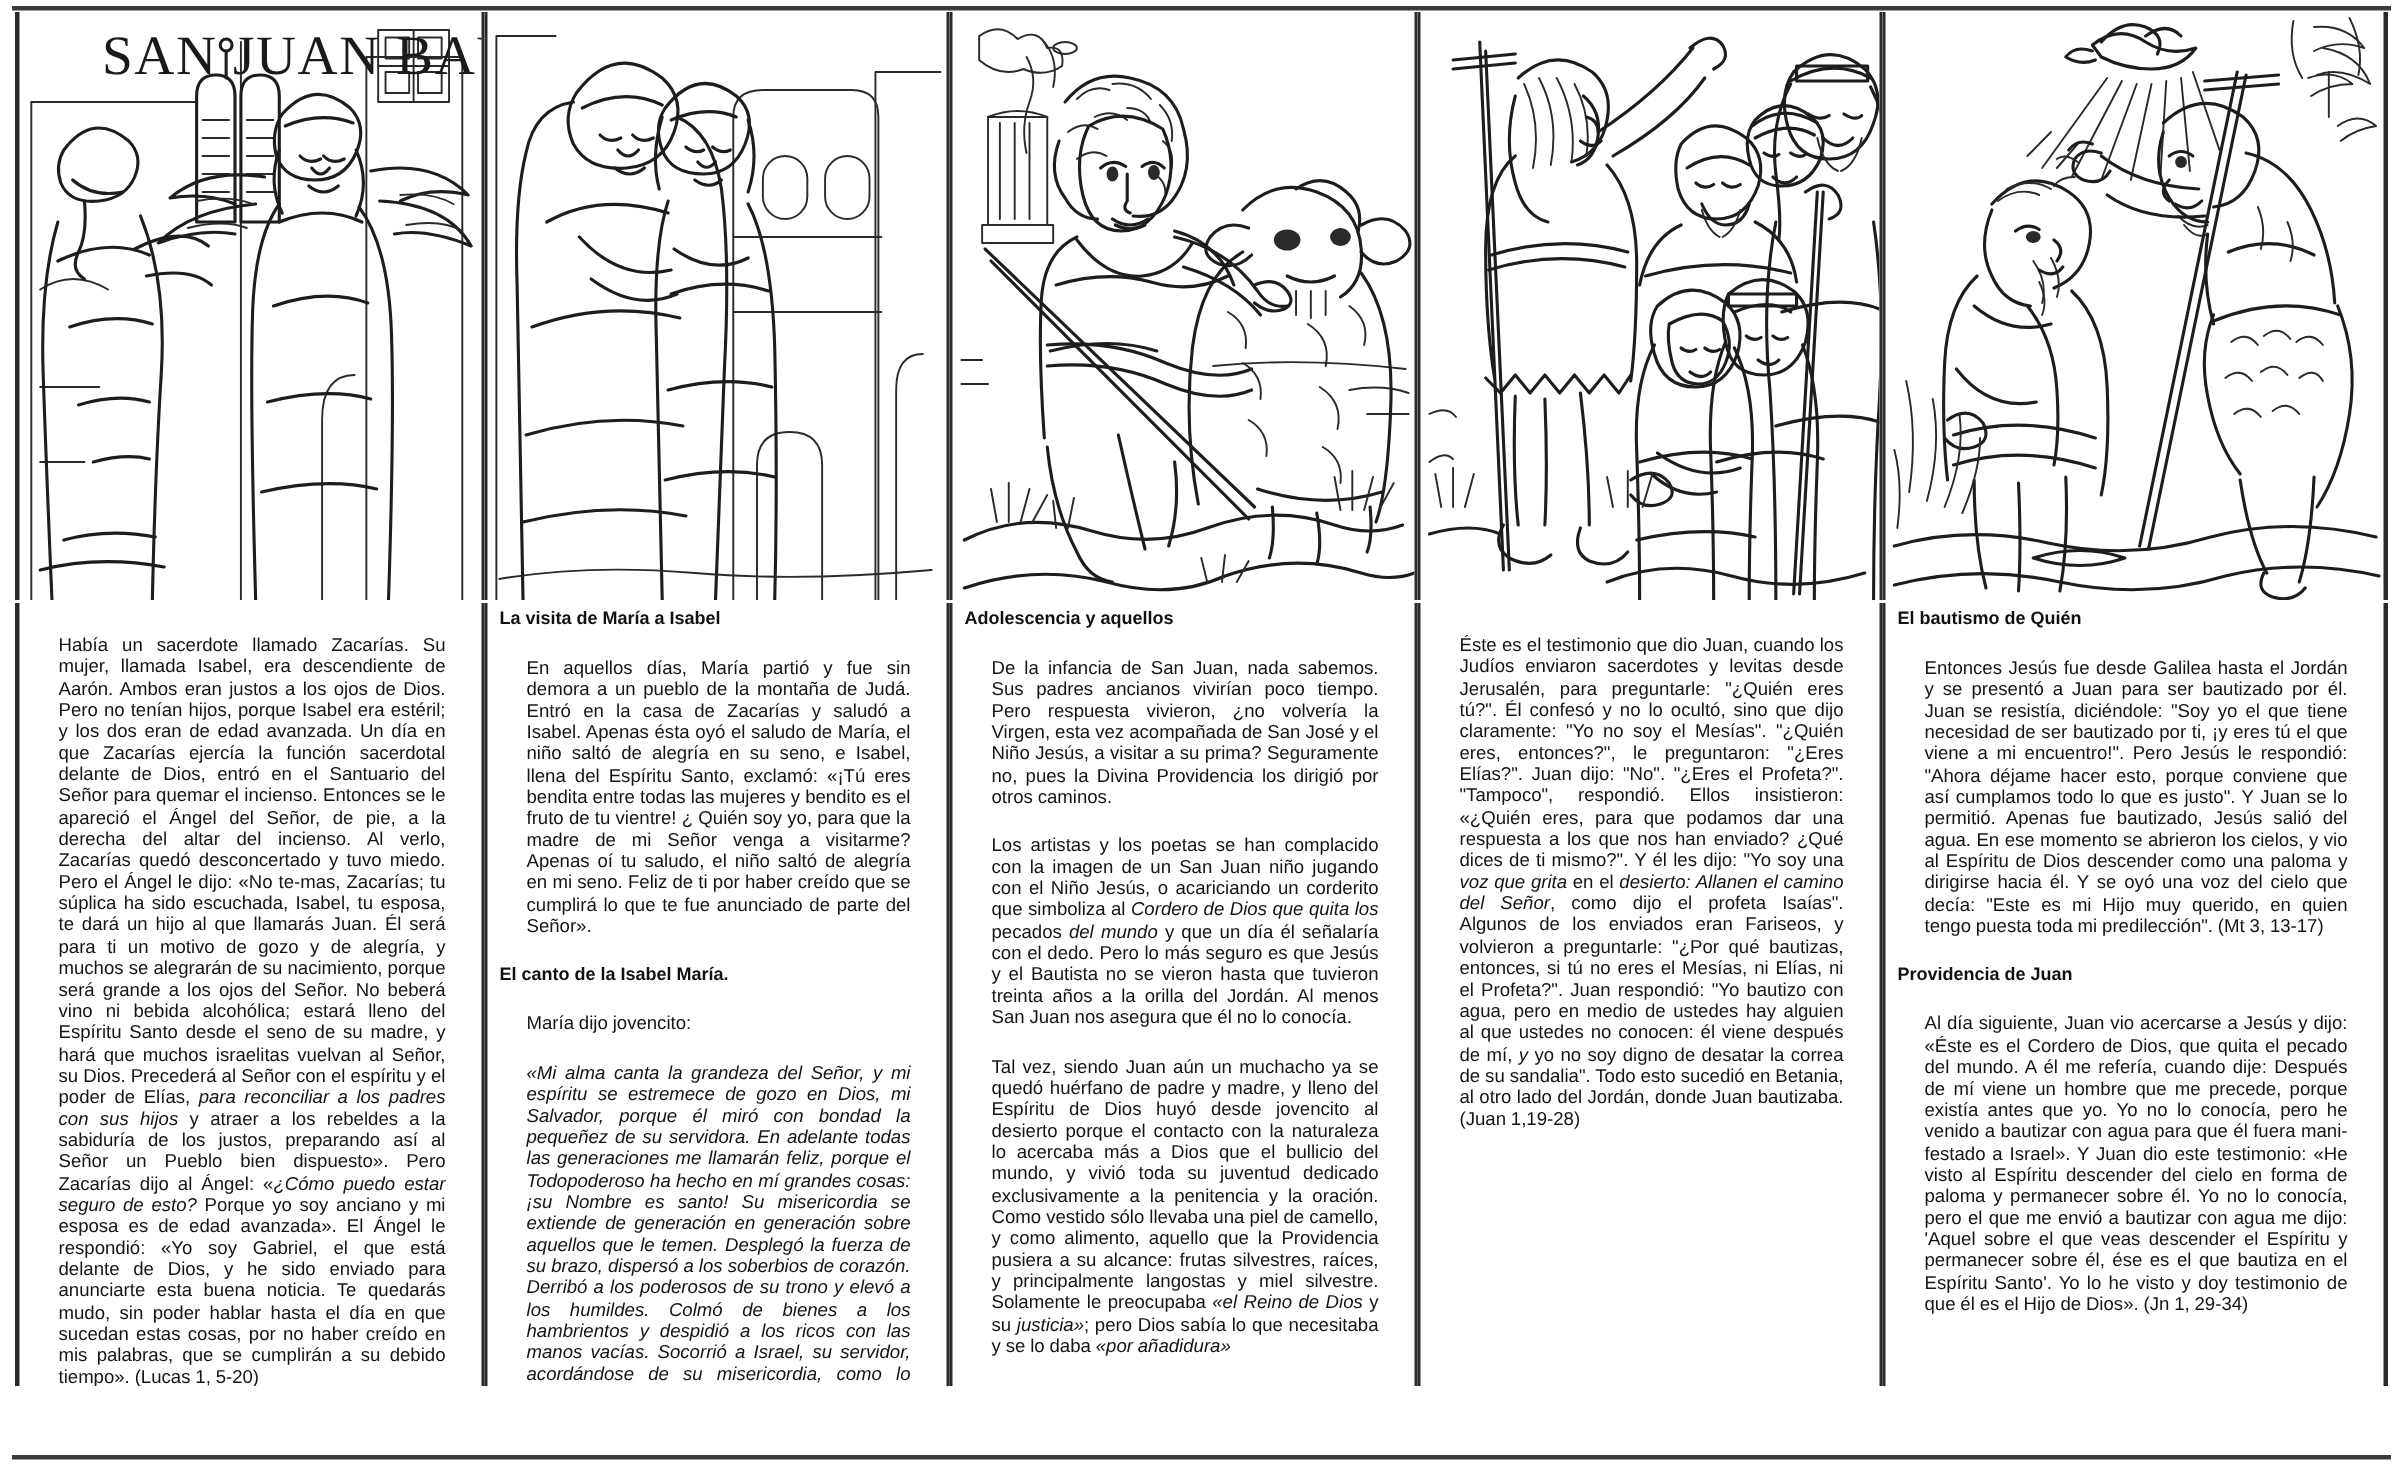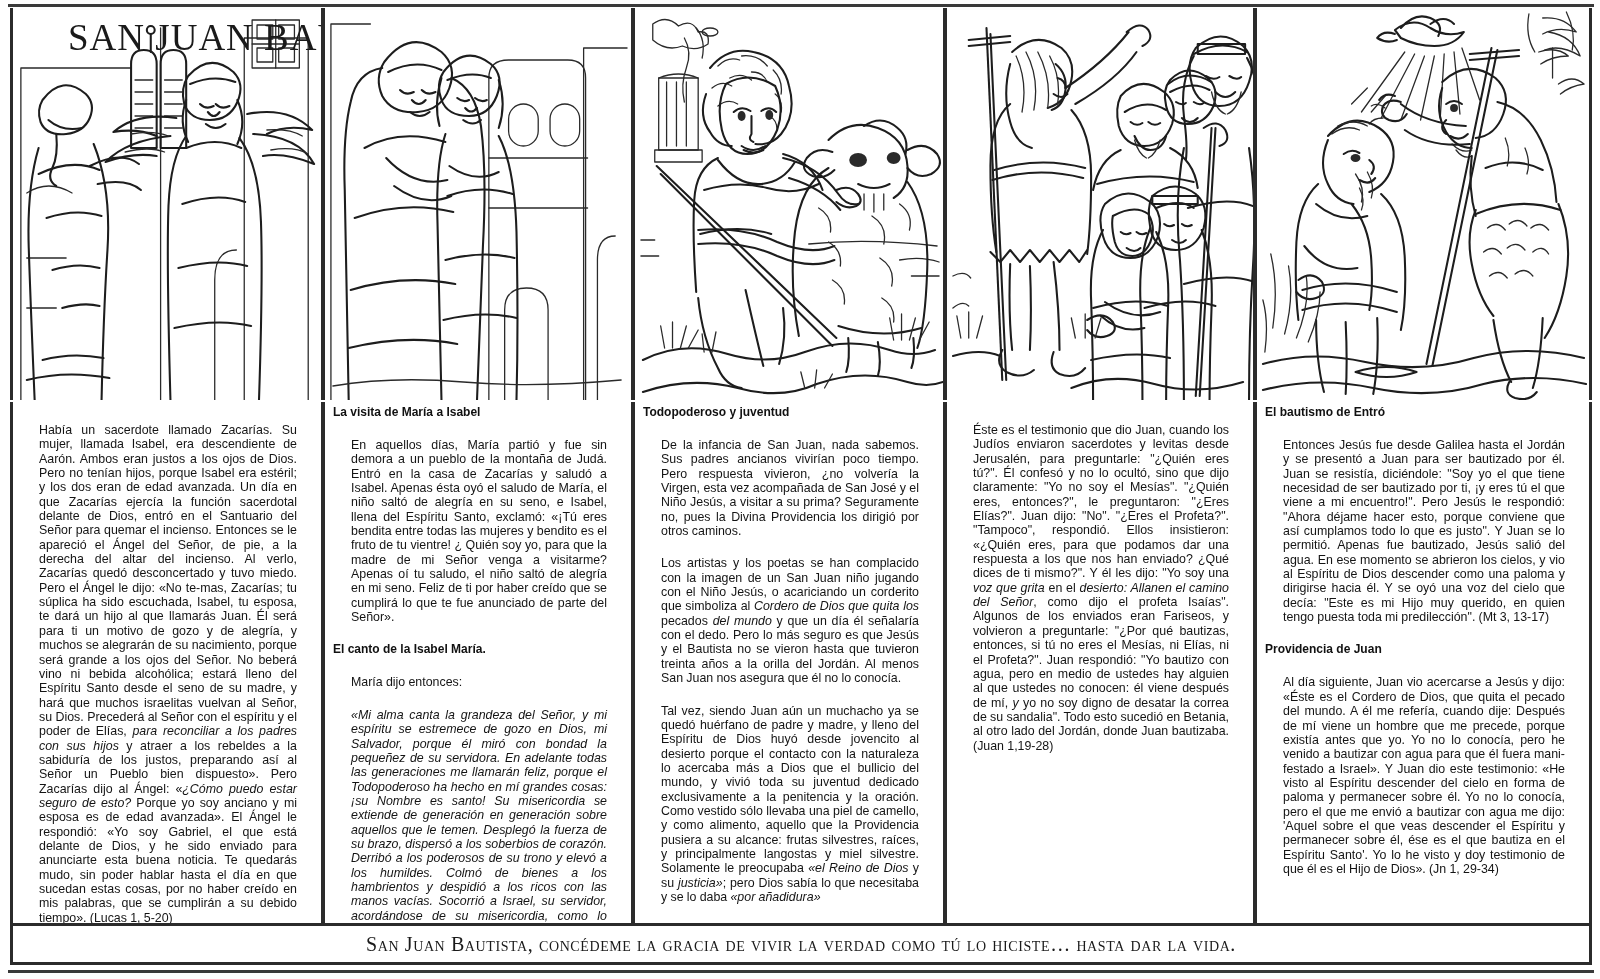--- a/index.html
+++ b/index.html
@@ -530,41 +530,38 @@
   <div class="cols">
 
     <div class="col c1">
       <p><span>Había un sacerdote llamado Zacarías. Su mujer, llamada Isabel, era descendiente de Aarón. Ambos eran justos a los ojos de Dios. Pero no tenían hijos, porque Isabel era estéril; y los dos eran de edad avanzada. Un día en que Zacarías ejercía la función sacerdotal delante de Dios, entró en el Santuario del Señor para quemar el incienso. Entonces se le apareció el Ángel del Señor, de pie, a la derecha del altar del incienso. Al verlo, Zacarías quedó desconcertado y tuvo miedo. Pero el Ángel le dijo: «No te-mas, Zacarías; tu súplica ha sido escuchada, Isabel, tu esposa, te dará un hijo al que llamarás Juan. Él será para ti un motivo de gozo y de alegría, y muchos se alegrarán de su nacimiento, porque será grande a los ojos del Señor. No beberá vino ni bebida alcohólica; estará lleno del Espíritu Santo desde el seno de su madre, y hará que muchos israelitas vuelvan al Señor, su Dios. Precederá al Señor con el espíritu y el poder de Elías, </span><span class="it">para reconciliar a los padres con sus hijos</span><span> y atraer a los rebeldes a la sabiduría de los justos, preparando así al Señor un Pueblo bien dispuesto». Pero Zacarías dijo al Ángel: «</span><span class="it">¿Cómo puedo estar seguro de esto?</span><span> Porque yo soy anciano y mi esposa es de edad avanzada». El Ángel le respondió: «Yo soy Gabriel, el que está delante de Dios, y he sido enviado para anunciarte esta buena noticia. Te quedarás mudo, sin poder hablar hasta el día en que sucedan estas cosas, por no haber creído en mis palabras, que se cumplirán a su debido tiempo». (Lucas 1, 5-20)</span></p>
     </div>
 
     <div class="col c2">
       <h3>La visita de María a Isabel</h3>
       <p>En aquellos días, María partió y fue sin demora a un pueblo de la montaña de Judá. Entró en la casa de Zacarías y saludó a Isabel. Apenas ésta oyó el saludo de María, el niño saltó de alegría en su seno, e Isabel, llena del Espíritu Santo, exclamó: «¡Tú eres bendita entre todas las mujeres y bendito es el fruto de tu vientre! ¿ Quién soy yo, para que la madre de mi Señor venga a visitarme? Apenas oí tu saludo, el niño saltó de alegría en mi seno. Feliz de ti por haber creído que se cumplirá lo que te fue anunciado de parte del Señor».</p>
       <h3>El canto de la Isabel María.</h3>
-      <p>María dijo entonces:</p>
+      <p>María dijo jovencito:</p>
       <p><span class="it">«Mi alma canta la grandeza del Señor, y mi espíritu se estremece de gozo en Dios, mi Salvador, porque él miró con bondad la pequeñez de su servidora. En adelante todas las generaciones me llamarán feliz, porque el Todopoderoso ha hecho en mí grandes cosas: ¡su Nombre es santo! Su misericordia se extiende de generación en generación sobre aquellos que le temen. Desplegó la fuerza de su brazo, dispersó a los soberbios de corazón. Derribó a los poderosos de su trono y elevó a los humildes. Colmó de bienes a los hambrientos y despidió a los ricos con las manos vacías. Socorrió a Israel, su servidor, acordándose de su misericordia, como lo había prometido a nuestros padres, en favor de Abraham y de su descendencia para siempre»</span><span>. (Lucas 1, 39-56)</span></p>
     </div>
 
     <div class="col c3">
-      <h3>Todopoderoso y juventud</h3>
+      <h3>Adolescencia y aquellos</h3>
       <p>De la infancia de San Juan, nada sabemos. Sus padres ancianos vivirían poco tiempo. Pero respuesta vivieron, ¿no volvería la Virgen, esta vez acompañada de San José y el Niño Jesús, a visitar a su prima? Seguramente no, pues la Divina Providencia los dirigió por otros caminos.</p>
       <p><span>Los artistas y los poetas se han complacido con la imagen de un San Juan niño jugando con el Niño Jesús, o acariciando un corderito que simboliza al </span><span class="it">Cordero de Dios que quita los</span><span> pecados </span><span class="it">del mundo</span><span> y que un día él señalaría con el dedo. Pero lo más seguro es que Jesús y el Bautista no se vieron hasta que tuvieron treinta años a la orilla del Jordán. Al menos San Juan nos asegura que él no lo conocía.</span></p>
       <p><span>Tal vez, siendo Juan aún un muchacho ya se quedó huérfano de padre y madre, y lleno del Espíritu de Dios huyó desde jovencito al desierto porque el contacto con la naturaleza lo acercaba más a Dios que el bullicio del mundo, y vivió toda su juventud dedicado exclusivamente a la penitencia y la oración. Como vestido sólo llevaba una piel de camello, y como alimento, aquello que la Providencia pusiera a su alcance: frutas silvestres, raíces, y principalmente langostas y miel silvestre. Solamente le preocupaba </span><span class="it">«el Reino de Dios</span><span> y su </span><span class="it">justicia»</span><span>; pero Dios sabía lo que necesitaba y se lo daba </span><span class="it">«por añadidura»</span></p>
     </div>
 
     <div class="col c4">
       <p><span>Éste es el testimonio que dio Juan, cuando los Judíos enviaron sacerdotes y levitas desde Jerusalén, para preguntarle: "¿Quién eres tú?". Él confesó y no lo ocultó, sino que dijo claramente: "Yo no soy el Mesías". "¿Quién eres, entonces?", le preguntaron: "¿Eres Elías?". Juan dijo: "No". "¿Eres el Profeta?". "Tampoco", respondió. Ellos insistieron: «¿Quién eres, para que podamos dar una respuesta a los que nos han enviado? ¿Qué dices de ti mismo?". Y él les dijo: "Yo soy una </span><span class="it">voz que grita</span><span> en el </span><span class="it">desierto: Allanen el camino del Señor</span><span>, como dijo el profeta Isaías". Algunos de los enviados eran Fariseos, y volvieron a preguntarle: "¿Por qué bautizas, entonces, si tú no eres el Mesías, ni Elías, ni el Profeta?". Juan respondió: "Yo bautizo con agua, pero en medio de ustedes hay alguien al que ustedes no conocen: él viene después de mí, </span><span class="it">y</span><span> yo no soy digno de desatar la correa de su sandalia". Todo esto sucedió en Betania, al otro lado del Jordán, donde Juan bautizaba. (Juan 1,19-28)</span></p>
     </div>
 
     <div class="col c5">
-      <h3>El bautismo de Entró</h3>
+      <h3>El bautismo de Quién</h3>
       <p>Entonces Jesús fue  desde Galilea hasta el Jordán y se presentó a Juan para ser bautizado por él. Juan se resistía, diciéndole: "Soy yo el que tiene necesidad de ser bautizado por ti, ¡y eres tú el que viene a mi encuentro!". Pero Jesús le respondió: "Ahora déjame hacer esto, porque conviene que así cumplamos todo lo que es justo". Y Juan se lo permitió. Apenas fue bautizado, Jesús salió del agua. En ese momento se abrieron los cielos, y vio al Espíritu de Dios descender como una paloma y dirigirse hacia él. Y se oyó una voz del cielo que decía: "Este es mi Hijo muy querido, en quien tengo puesta toda mi predilección". (Mt 3, 13-17)</p>
       <h3>Providencia de Juan</h3>
       <p>Al día siguiente, Juan vio acercarse a Jesús y dijo: «Éste es el Cordero de Dios, que quita el pecado del mundo. A él me refería, cuando dije: Después de mí viene un hombre que me precede, porque existía antes que yo. Yo no lo conocía, pero he venido a bautizar con agua para que él fuera mani-festado a Israel». Y Juan dio este testimonio: «He visto al Espíritu descender del cielo en forma de paloma y permanecer sobre él. Yo no lo conocía, pero el que me envió a bautizar con agua me dijo: 'Aquel sobre el que veas descender el Espíritu y permanecer sobre él, ése es el que bautiza en el Espíritu Santo'. Yo lo he visto y doy testimonio de que él es el Hijo de Dios». (Jn 1, 29-34)</p>
     </div>
   </div>
 
-  <div class="banner">
-    <span>San Juan Bautista, concédeme la gracia de vivir la verdad como tú lo hiciste… hasta dar la vida.</span>
-  </div>
 
   <div class="sheet-rule-bottom"></div>
 </div>
 
 </body></html>

